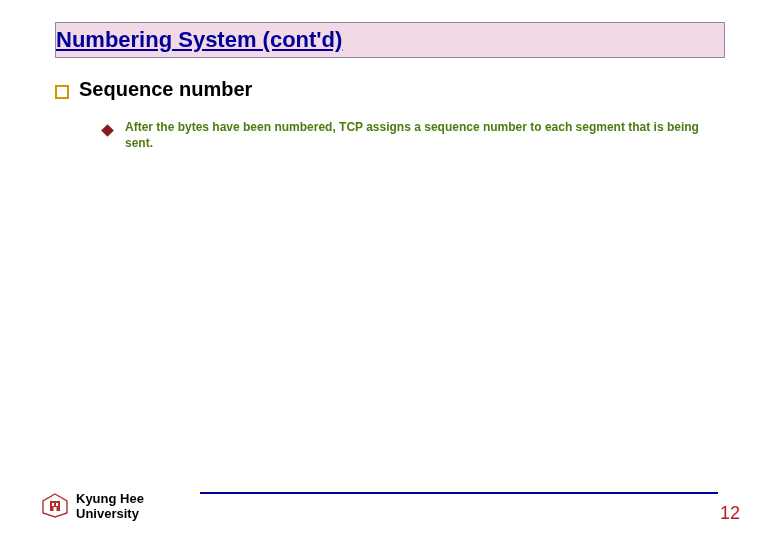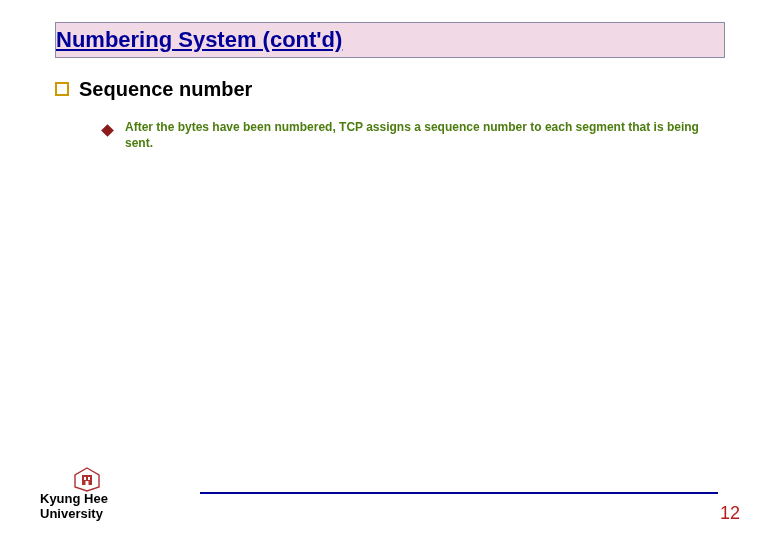--- a/index.html
+++ b/index.html
@@ -31,21 +31,21 @@
     text-align: center;
   }
   .content {
     position: absolute;
     top: 78px;
     left: 55px;
     right: 55px;
   }
   .top-item {
     display: flex;
-    align-items: flex-start;
+    align-items: center;
     margin-bottom: 18px;
   }
   .square-bullet {
     width: 14px;
     height: 14px;
     border: 2px solid #cc9900;
     margin-right: 10px;
     margin-top: 4px;
     flex-shrink: 0;
   }
@@ -82,22 +82,21 @@
     left: 0;
     right: 0;
     bottom: 18px;
     height: 48px;
   }
   .logo-wrap {
     position: absolute;
     left: 40px;
     bottom: 0;
     display: flex;
-    align-items: flex-end;
-    flex-direction: column;
+    align-items: flex-start;
   }
   .logo-mark {
     width: 30px;
     height: 26px;
     margin-right: 6px;
   }
   .logo-mark svg { width: 100%; height: 100%; }
   .uni-name {
     font-size: 13px;
     font-weight: bold;

